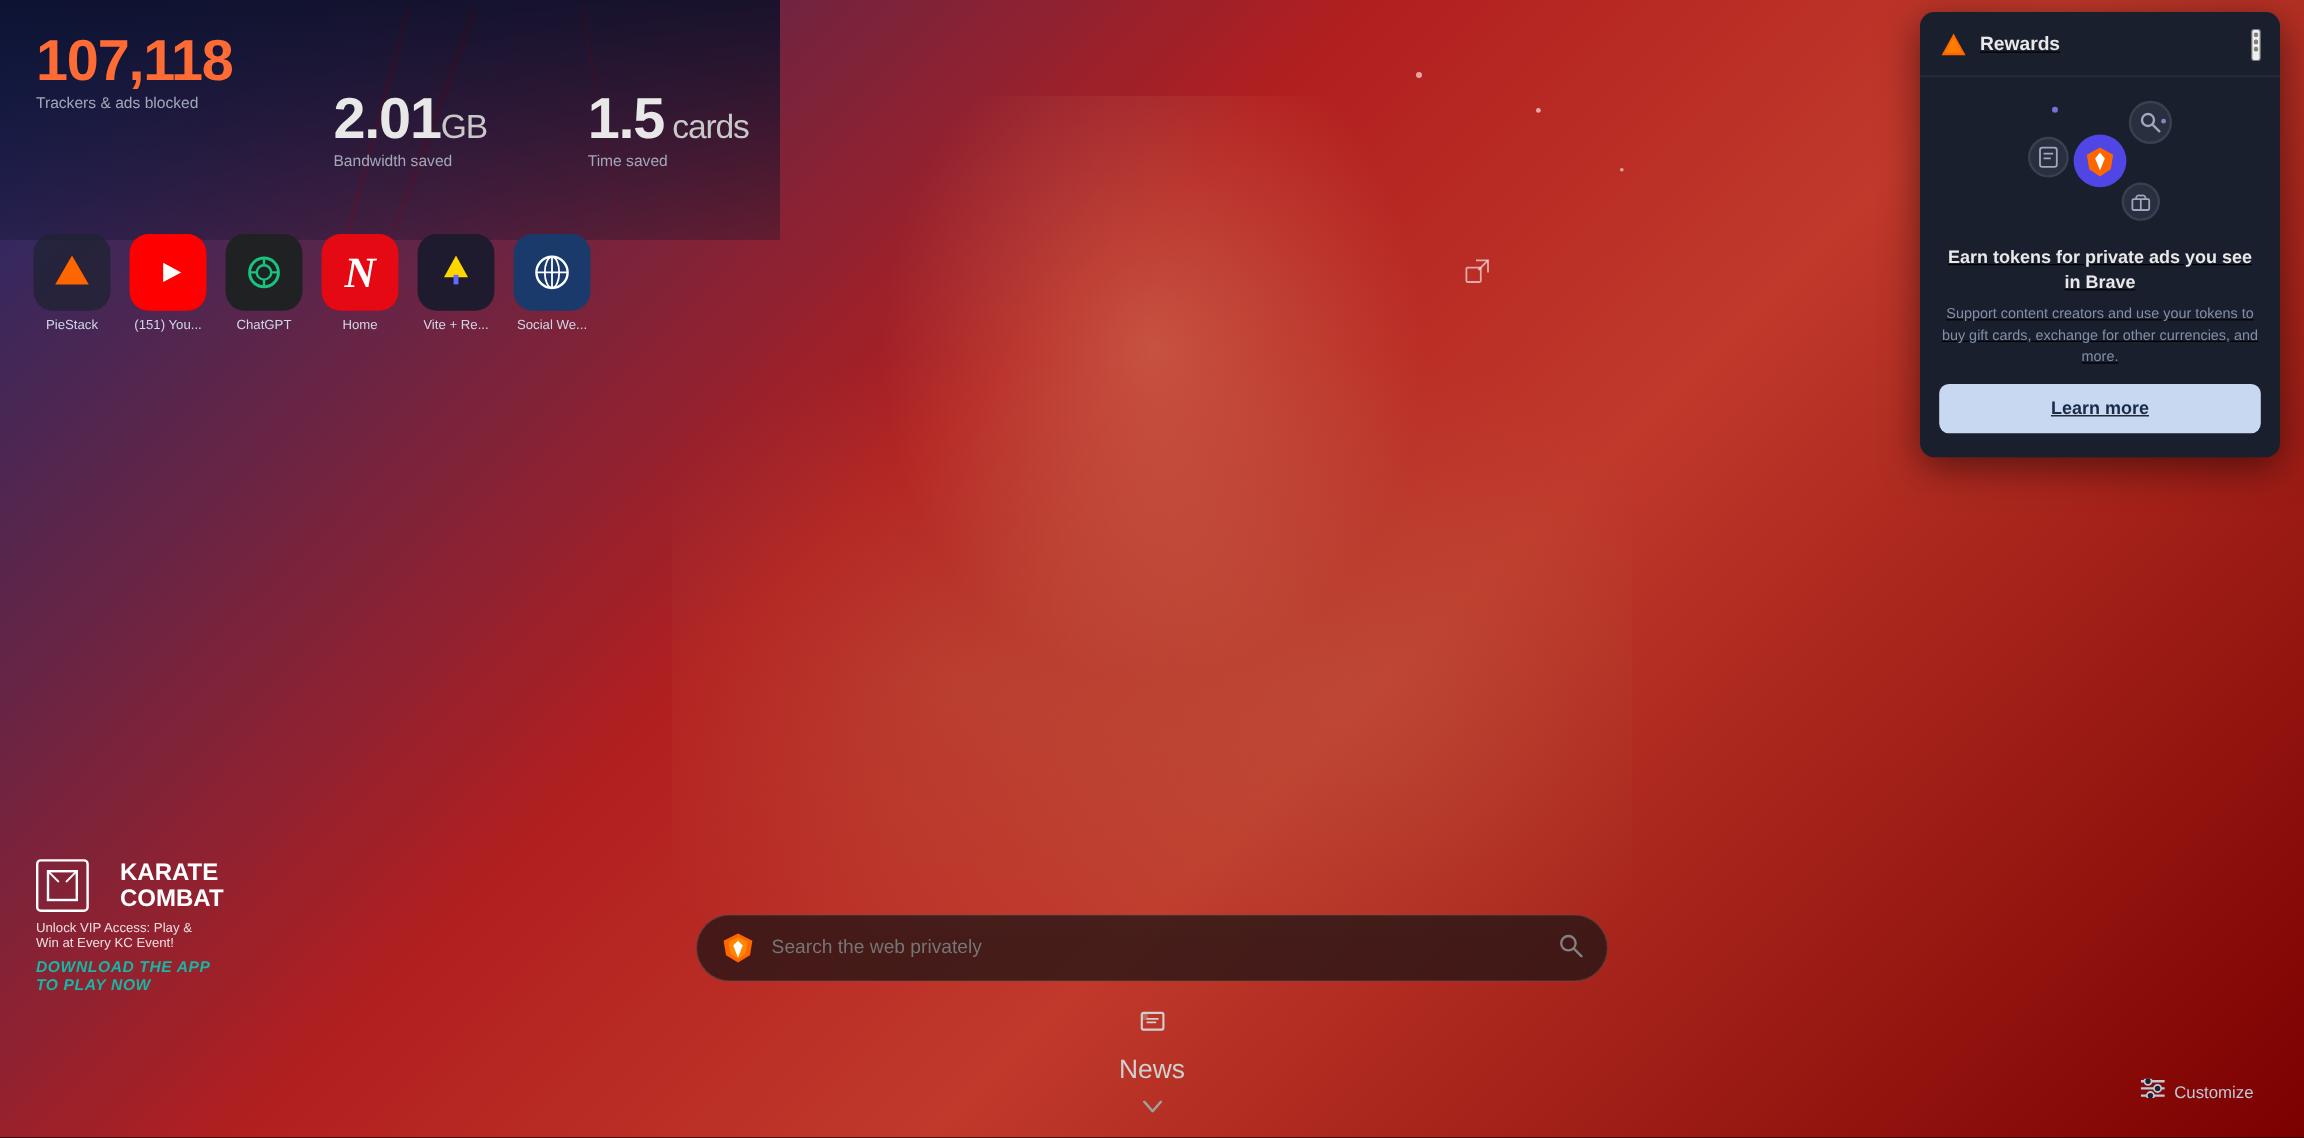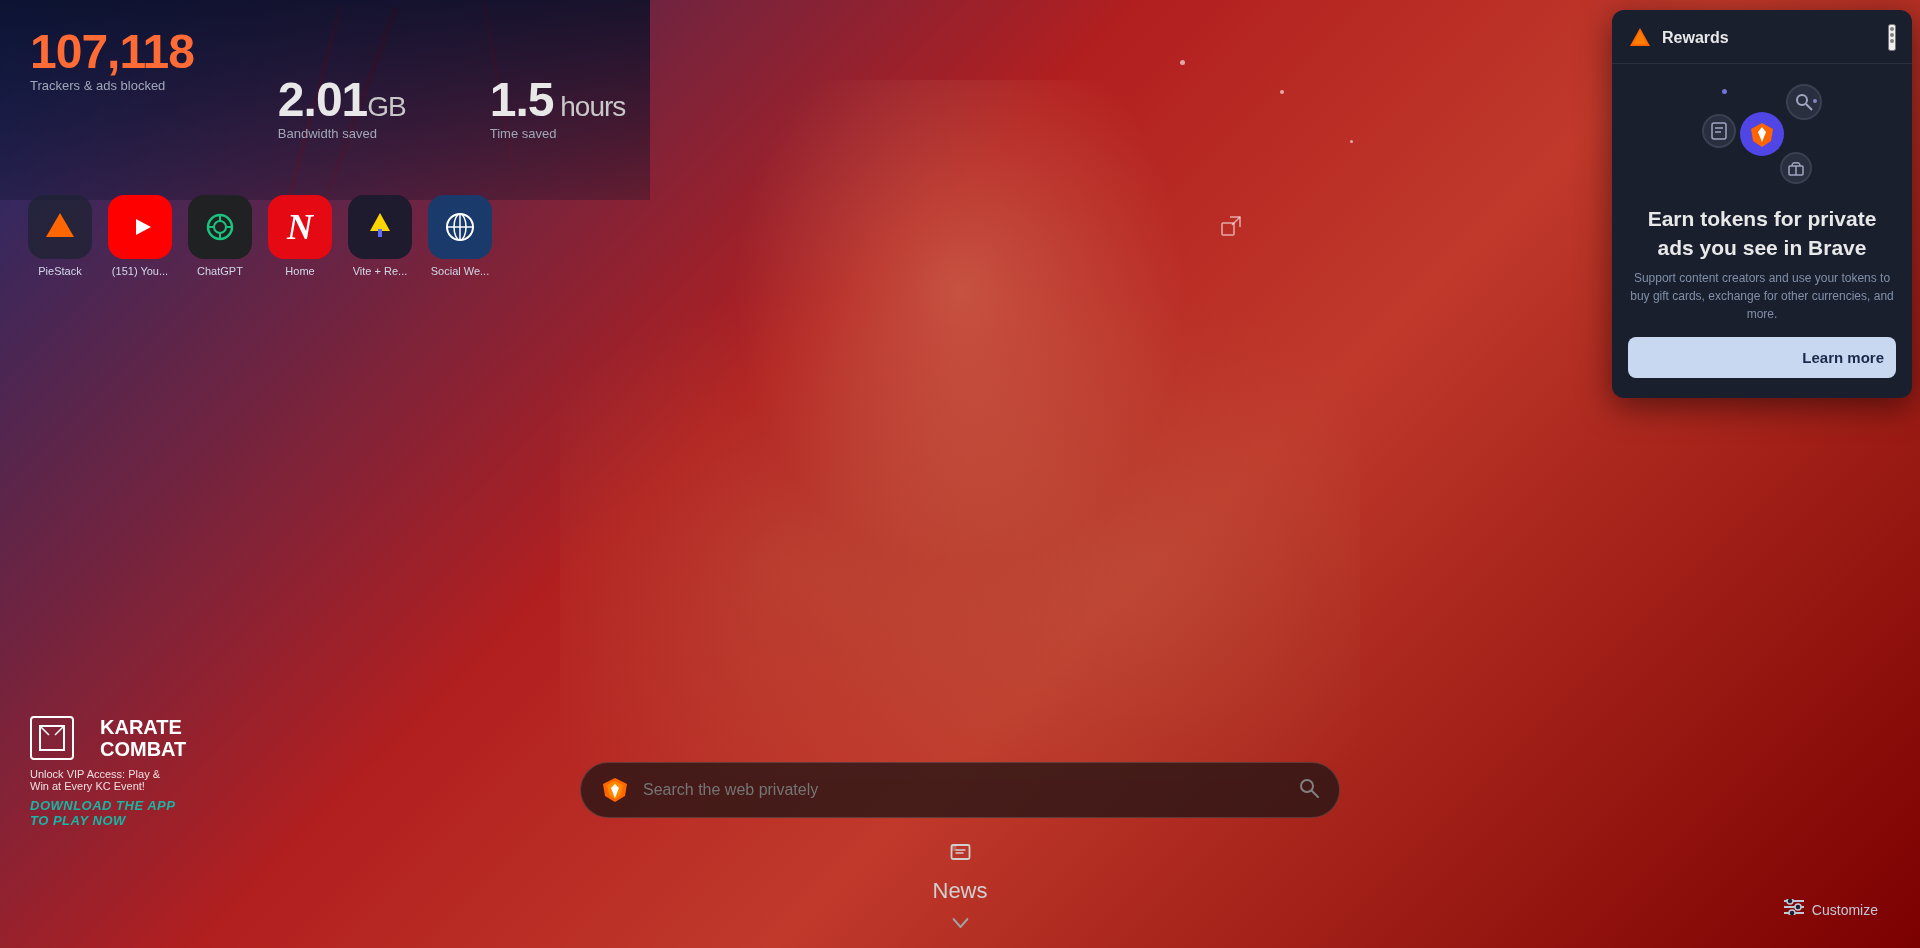--- a/index.html
+++ b/index.html
@@ -202,27 +202,28 @@
     }
 
     .customize-icon {
       font-size: 18px;
     }
 
     
     .rewards-panel {
       position: absolute;
       top: 10px;
-      right: 8px;
+      right: 20px;
       width: 300px;
       background: #1a1f2e;
       border-radius: 12px;
       z-index: 20;
       padding: 0 0 20px 0;
       box-shadow: 0 8px 32px rgba(0,0,0,0.5);
+      text-decoration: underline;
     }
 
     .rewards-header {
       display: flex;
       align-items: center;
       justify-content: space-between;
       padding: 14px 16px 12px;
       border-bottom: 1px solid rgba(255,255,255,0.08);
     }
 
@@ -294,41 +295,41 @@
     }
 
     .cluster-bottom-right {
       bottom: 0; right: 10px;
       width: 32px; height: 32px;
       background: #1a1f2e;
     }
 
     .rewards-earn-title {
       text-align: center;
-      font-size: 21px;
+      font-size: 15px;
       font-weight: 700;
       color: #e8e8e8;
       padding: 10px 20px 6px;
       line-height: 1.4;
     }
 
     .rewards-description {
       text-align: center;
       font-size: 12px;
       color: #8090a8;
       padding: 0 18px 14px;
       line-height: 1.5;
     }
 
     .learn-more-btn {
       display: block;
       margin: 0 16px;
       background: #c8d8f0;
       color: #1a2a4a;
-      text-align: right;
+      text-align: center;
       padding: 12px;
       border-radius: 8px;
       font-size: 15px;
       font-weight: 600;
       cursor: pointer;
       border: none;
       width: calc(100% - 32px);
     }
 
     
@@ -450,21 +451,21 @@
     <div class="stat-label">Trackers &amp; ads blocked</div>
   </div>
   <div class="stat-item">
     <div class="stat-number white">
       <span>2.01</span><span class="unit">GB</span>
     </div>
     <div class="stat-label">Bandwidth saved</div>
   </div>
   <div class="stat-item">
     <div class="stat-number white">
-      <span>1.5</span><span class="unit" style="font-size:28px;"> </span><span class="unit">hours</span>
+      <span>1.5</span><span class="unit" style="font-size:28px;"> </span><span class="unit">cards</span>
     </div>
     <div class="stat-label">Time saved</div>
   </div>
 </div>
 
 <div class="shortcuts-row">
   <div class="shortcut-item">
     <div class="shortcut-icon dark-bg">
       <svg width="36" height="36" viewBox="0 0 36 36">
         <polygon points="18,4 32,28 4,28" fill="#ff6600" stroke="none"></polygon>

